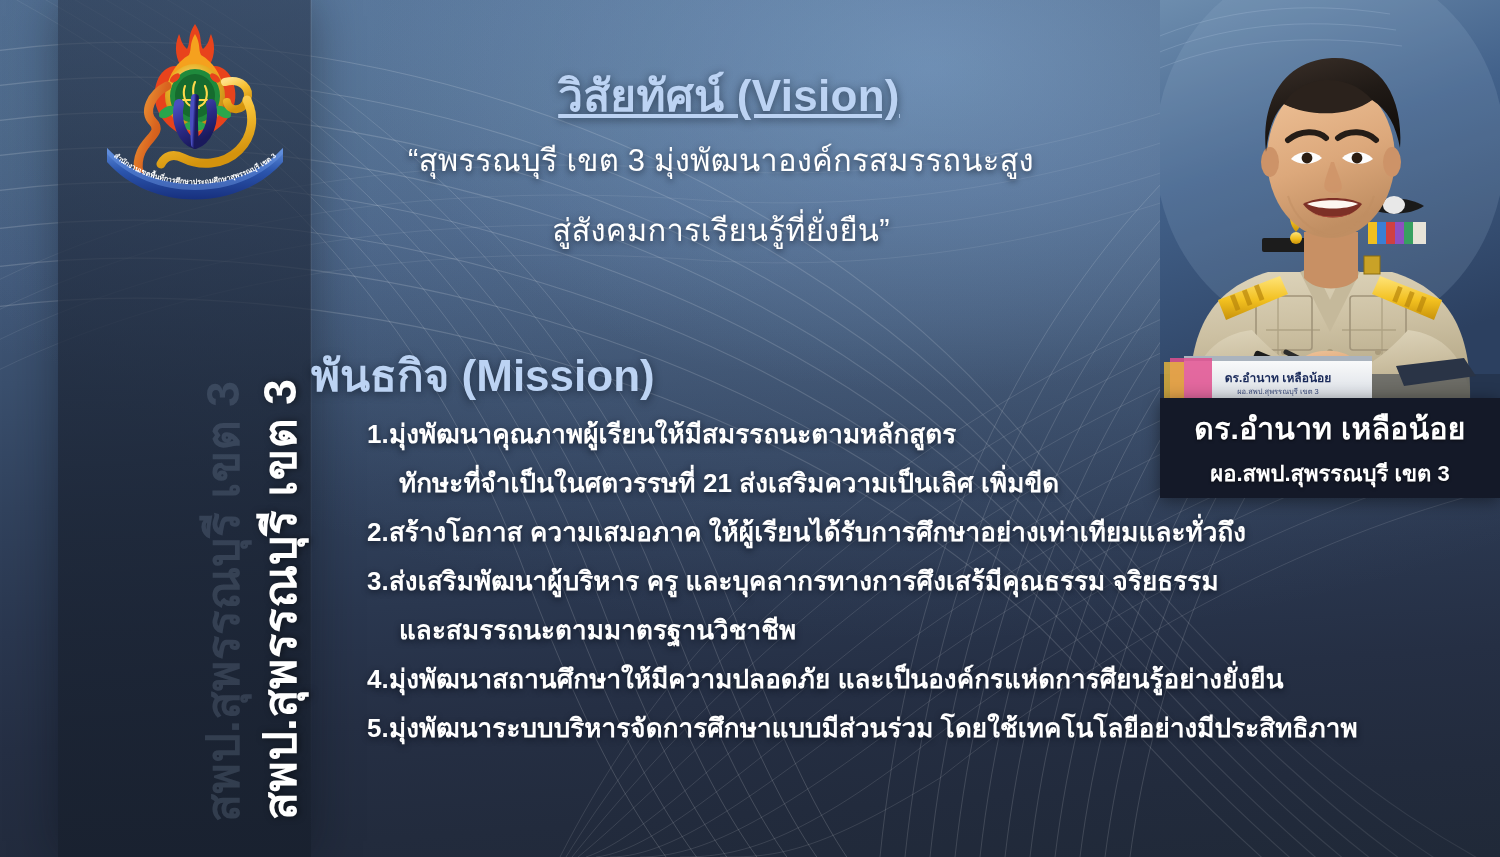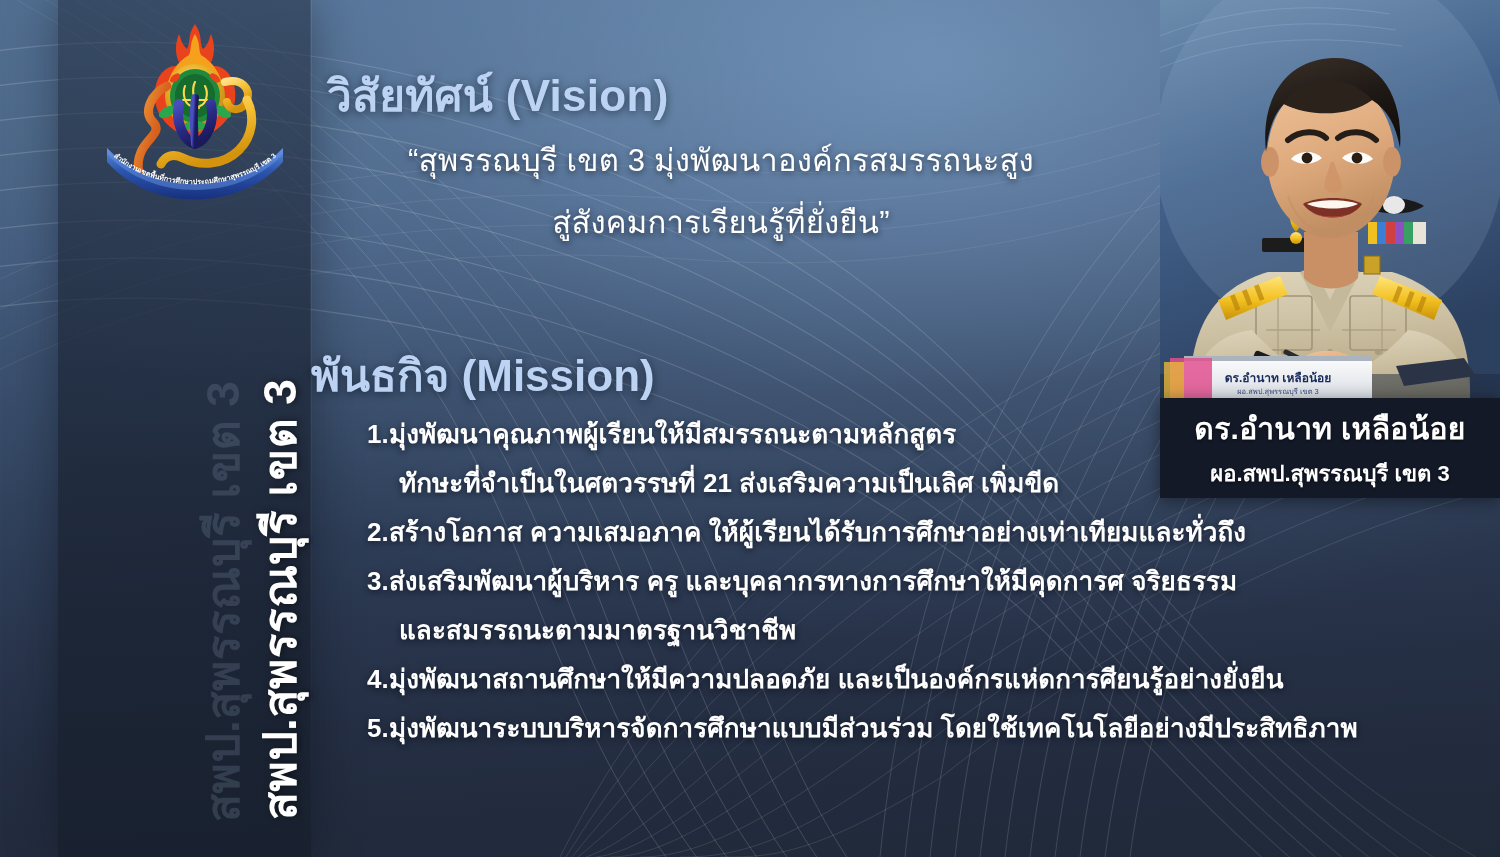--- a/index.html
+++ b/index.html
@@ -68,35 +68,36 @@
     transform:rotate(-90deg);
     font-size:46px;color:rgba(150,168,195,.20);
   }
 
   
   #content{
     position:absolute;left:311px;top:0;width:1189px;height:857px;
   }
 
   .h-vision{
-    position:absolute;left:16px;top:60px;width:820px;
-    text-align:left;
+    position:absolute;left:8px;top:60px;width:820px;
+    text-align:center;
     font-size:44px;font-weight:bold;
     color:#bcd3f3;
     text-shadow:0 2px 8px rgba(8,14,26,.55);
     letter-spacing:.3px;
+    text-decoration:underline;
   }
   .vision-line{
     position:absolute;left:0;width:820px;text-align:center;
     font-size:31px;font-weight:normal;color:#ffffff;
     text-shadow:0 2px 6px rgba(8,14,26,.65);
     letter-spacing:.2px;
   }
   #vision-l1{top:135px;}
-  #vision-l2{top:197px;}
+  #vision-l2{top:205px;}
 
   .h-mission{
     position:absolute;left:0;top:340px;width:820px;
     text-align:left;
     font-size:44px;font-weight:bold;
     color:#bcd3f3;
     text-shadow:0 2px 8px rgba(8,14,26,.55);
   }
 
   #mission-list{
@@ -314,21 +315,21 @@
 
     <ul id="mission-list">
         <li>
           <div><span class="m-num">1. </span><span>มุ่งพัฒนาคุณภาพผู้เรียนให้มีสมรรถนะตามหลักสูตร</span></div>
           <div class="m-cont">ทักษะที่จำเป็นในศตวรรษที่ 21  ส่งเสริมความเป็นเลิศ  เพิ่มขีด</div>
         </li>
         <li>
           <div><span class="m-num">2. </span><span>สร้างโอกาส ความเสมอภาค ให้ผู้เรียนได้รับการศึกษาอย่างเท่าเทียมและทั่วถึง</span></div>
         </li>
         <li>
-          <div><span class="m-num">3. </span><span>ส่งเสริมพัฒนาผู้บริหาร  ครู และบุคลากรทางการศึกษาให้มีคุดการศ  จริยธรรม</span></div>
+          <div><span class="m-num">3. </span><span>ส่งเสริมพัฒนาผู้บริหาร  ครู และบุคลากรทางการศึงเสร้มีคุณธรรม  จริยธรรม</span></div>
           <div class="m-cont">และสมรรถนะตามมาตรฐานวิชาชีพ</div>
         </li>
         <li>
           <div><span class="m-num">4. </span><span>มุ่งพัฒนาสถานศึกษาให้มีความปลอดภัย และเป็นองค์กรแห่ดการศียนรู้อย่างยั่งยืน</span></div>
         </li>
         <li>
           <div><span class="m-num">5. </span><span>มุ่งพัฒนาระบบบริหารจัดการศึกษาแบบมีส่วนร่วม  โดยใช้เทคโนโลยีอย่างมีประสิทธิภาพ</span></div>
         </li>
       </ul>
   </div>

